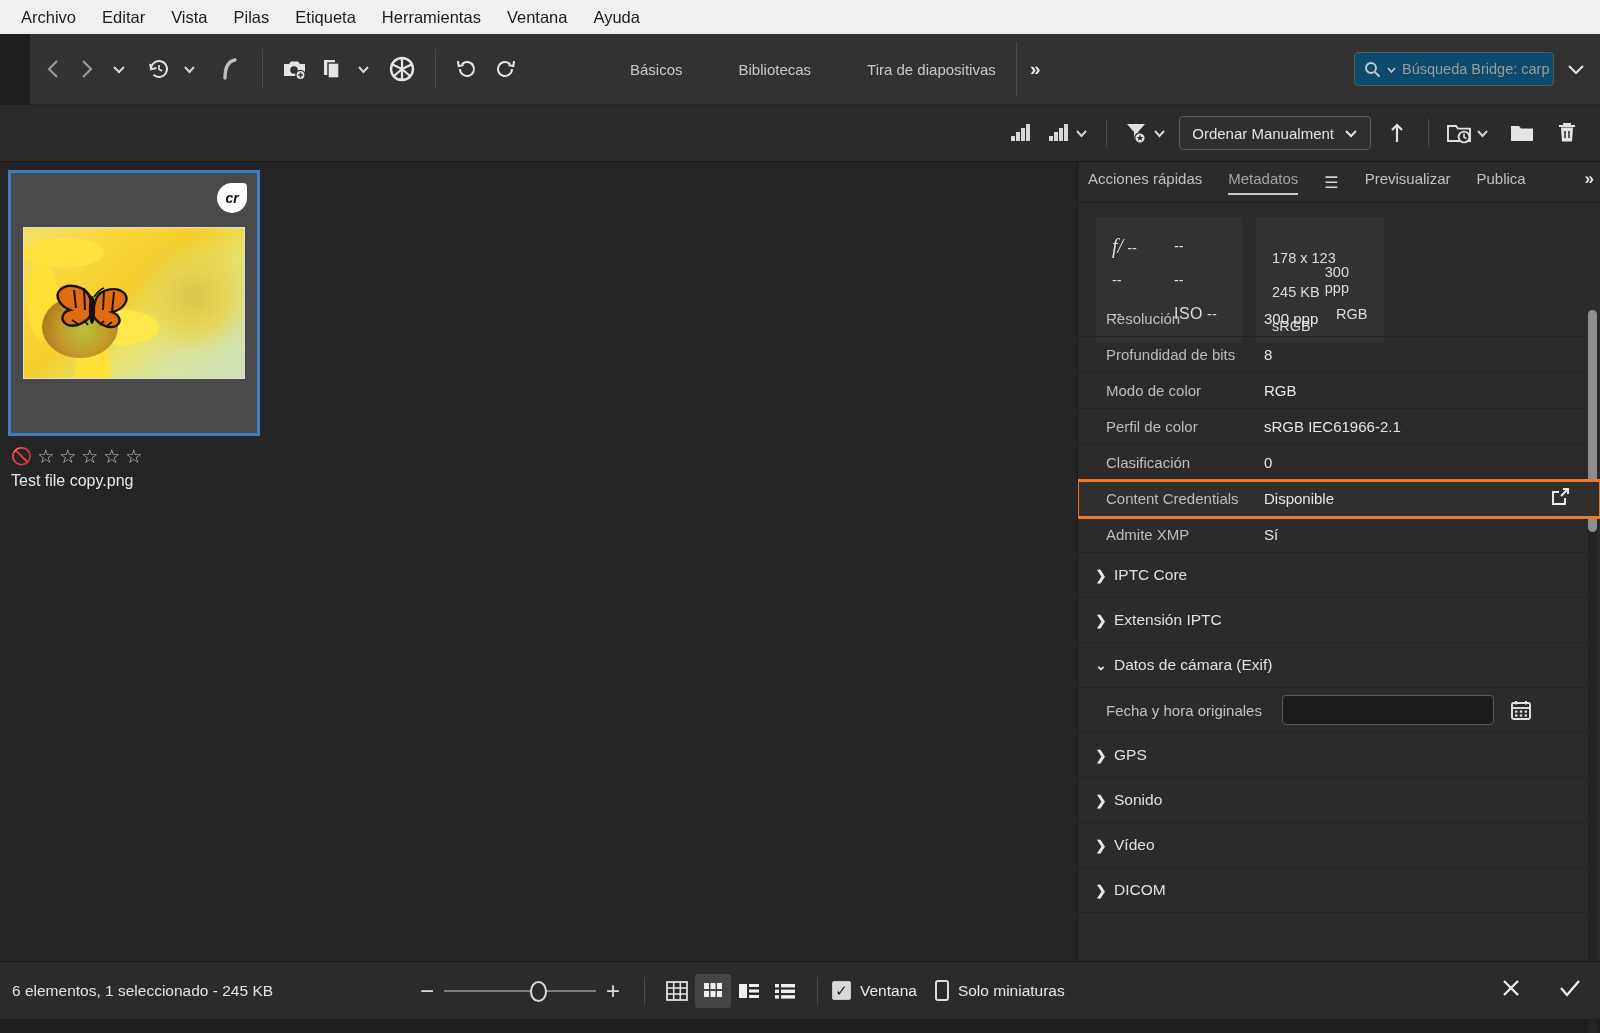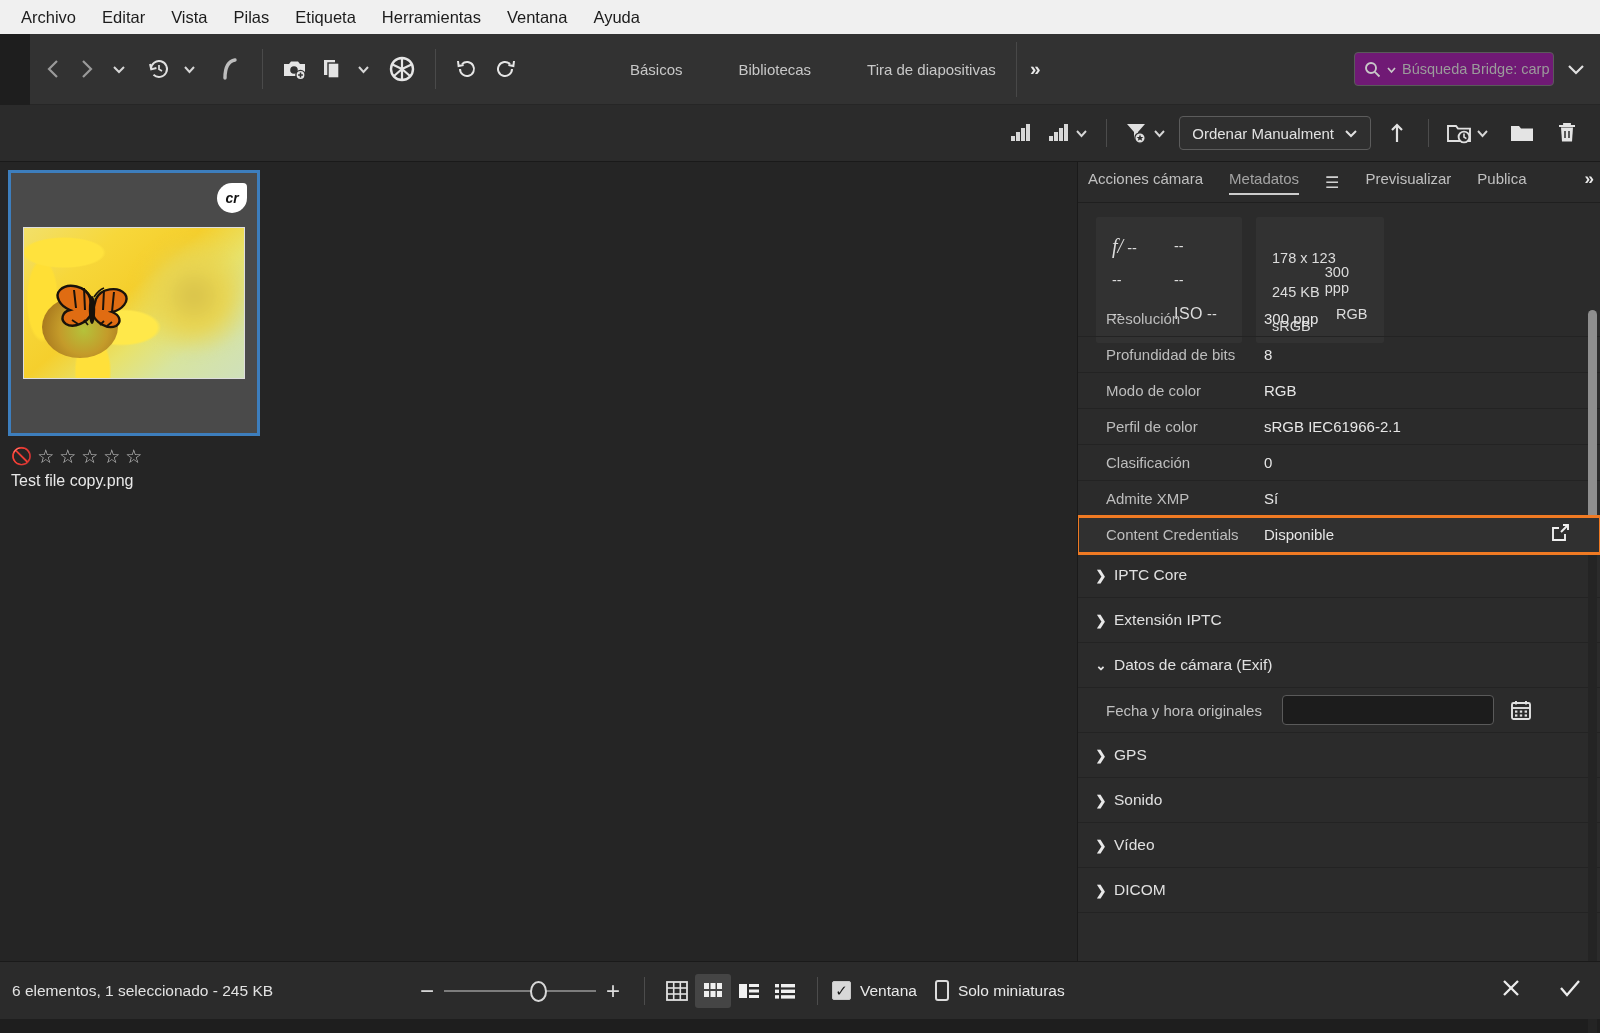--- a/index.html
+++ b/index.html
@@ -48,21 +48,21 @@
   }
   #tb-divider {
     position: absolute; left: 986px; top: 8px;
     width: 1px; height: 55px; background: #484848;
   }
 
   #search-wrap {
     position: absolute; right: 14px; display: flex; align-items: center; gap: 12px;
   }
   #search-box {
-    width: 200px; height: 34px; background: #701a75;
+    width: 200px; height: 34px; background: #0c4a6e;
     border: 1px solid #5a5a5a; border-radius: 4px;
     display: flex; align-items: center; padding: 0 9px; gap: 5px;
     overflow: hidden;
   }
   #search-box input {
     background: transparent; border: none; outline: none;
     color: #9b9b9b; font-size: 14.5px; font-family: inherit;
     width: 150px;
   }
   #search-box input::placeholder { color: #9b9b9b; }
@@ -488,21 +488,21 @@
         <span class="star">☆</span>
         <span class="star">☆</span>
         <span class="star">☆</span>
       </div>
       <div id="file-name">Test file copy.png</div>
     </div>
   </div>
 
   <div id="panel">
     <div id="panel-tabs">
-      <div class="p-tab">Acciones cámara</div>
+      <div class="p-tab">Acciones rápidas</div>
       <div class="p-tab active">Metadatos</div>
       <div id="panel-menu-icon">☰</div>
       <div class="p-tab">Previsualizar</div>
       <div class="p-tab" style="margin-right:0;">Publica</div>
       <div id="panel-overflow">»</div>
     </div>
 
     <div id="placard">
       <div class="placard-card" id="card-left">
         <div class="pl-row">
@@ -547,34 +547,34 @@
         <span class="mv">RGB</span>
       </div>
       <div class="meta-row">
         <span class="mk">Perfil de color</span>
         <span class="mv">sRGB IEC61966-2.1</span>
       </div>
       <div class="meta-row">
         <span class="mk">Clasificación</span>
         <span class="mv">0</span>
       </div>
-      <div class="meta-row">
-        <span class="mk">Admite XMP</span>
-        <span class="mv">Sí</span>
-      </div>
       <div class="meta-row highlight">
         <span class="mk">Content Credentials</span>
         <span class="mv">Disponible</span>
         <span class="ext-icon">
           <svg width="19" height="19" viewBox="0 0 19 19">
             <polyline points="12,2 17,2 17,7" fill="none" stroke="#efefef" stroke-width="1.9"></polyline>
             <line x1="17" y1="2" x2="10" y2="9" stroke="#efefef" stroke-width="1.9"></line>
             <polyline points="14,11 14,17 2,17 2,5 8,5" fill="none" stroke="#efefef" stroke-width="1.9"></polyline>
           </svg>
         </span>
+      </div>
+      <div class="meta-row">
+        <span class="mk">Admite XMP</span>
+        <span class="mv">Sí</span>
       </div>
 
       <div class="sect-row">
         <span class="caret">❯</span>
         <span>IPTC Core</span>
       </div>
       <div class="sect-row">
         <span class="caret">❯</span>
         <span>Extensión IPTC</span>
       </div>

